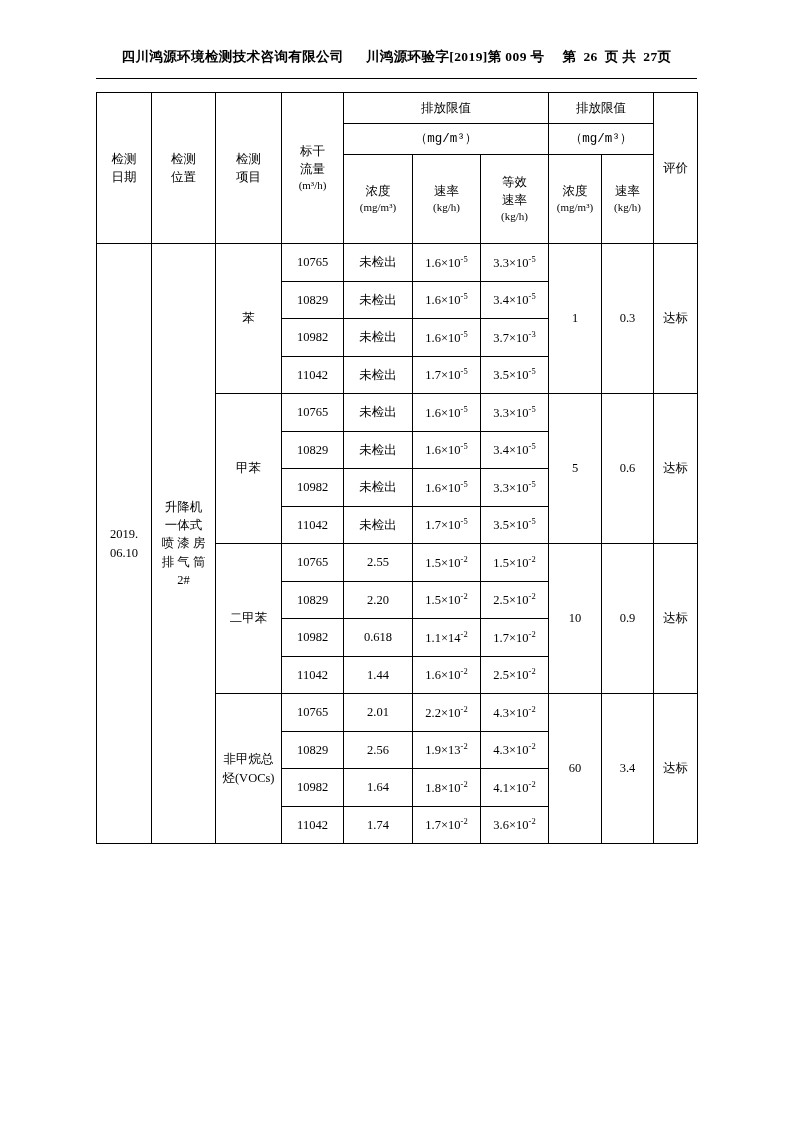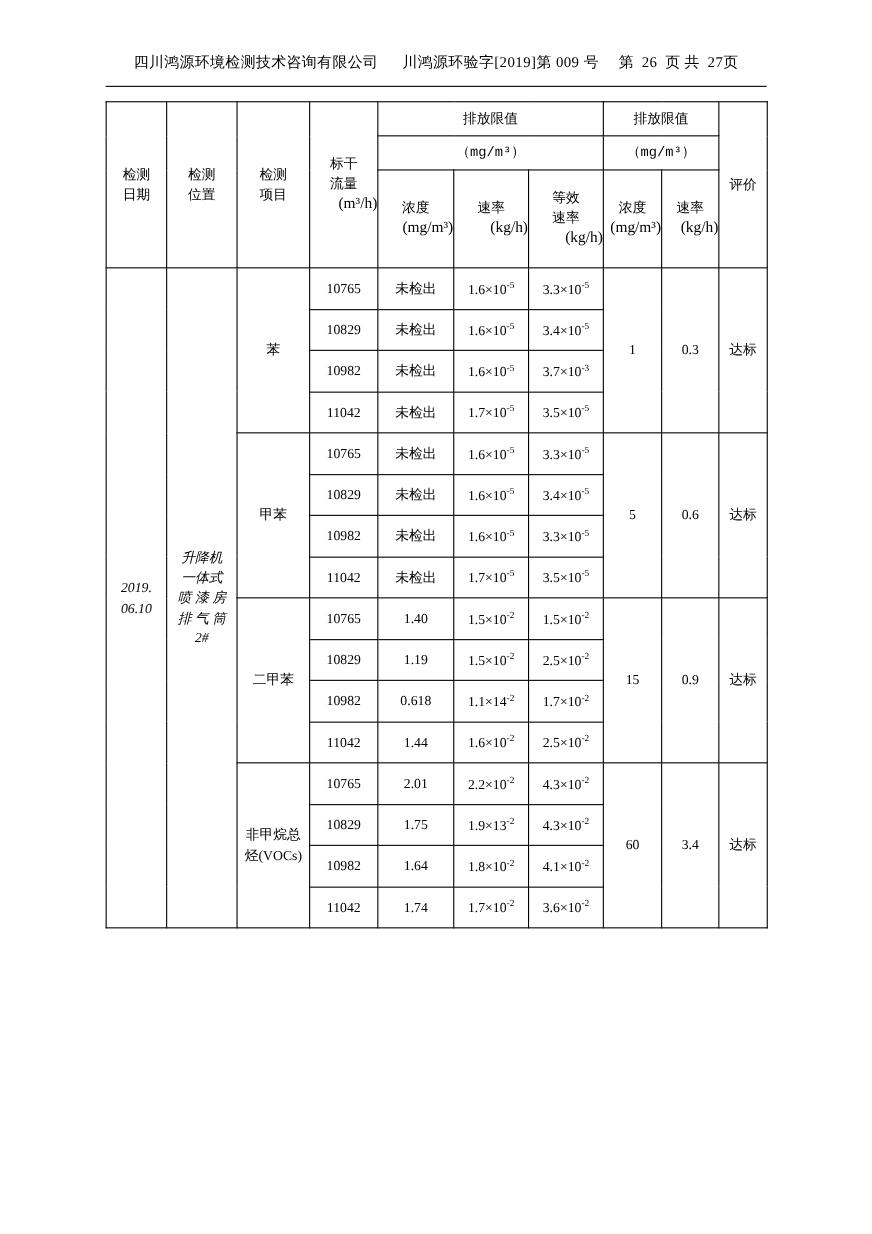--- a/index.html
+++ b/index.html
@@ -22,20 +22,21 @@
   }
   .header {
     position: absolute;
     top: 48px;
     left: 96px;
     width: 601px;
     font-size: 13.5px;
     letter-spacing: 0.4px;
     text-align: center;
     white-space: nowrap;
+    font-weight: bold;
   }
   .header .gap-sm { display: inline-block; width: 18px; }
   .header .gap-md { display: inline-block; width: 22px; }
   .header .gap-xs { display: inline-block; width: 7px; }
   .header-rule {
     position: absolute;
     top: 78px;
     left: 96px;
     width: 601px;
     border-bottom: 1.3px solid #000;
@@ -66,32 +67,31 @@
   col.c-conc   { width: 69px; }
   col.c-rate   { width: 68px; }
   col.c-eq     { width: 68px; }
   col.c-lconc  { width: 53px; }
   col.c-lrate  { width: 52px; }
   col.c-eval   { width: 44px; }
 
   .hdr-tall { height: 30px; }
   .vstack { display: block; }
   .vstack span { display: block; }
-  .sub { font-size: 14px; text-align: right; }
+  .sub { font-size: 11px; }
   sup { font-size: 8.5px; vertical-align: super; }
 
   .head-group { font-size: 13px; }
   .head-unit { font-size: 11.5px; font-family: Liberation Mono, monospace; }
 
   .row-data td { height: 36.5px; }
 
   .vert-label {
     font-size: 12.5px;
     line-height: 1.9;
-    font-style: italic;
   }
   .vert-label span { display: block; white-space: nowrap; }
 
   .num { font-size: 12px; }
   .num sup { font-size: 8.5px; }
 
   .item-cell { font-size: 12.5px; line-height: 1.8; }
   .item-cell span { display: block; }
 </style>
 </head>
@@ -259,30 +259,30 @@
         <td class="num">未检出</td>
         <td class="num"><span>1.7×10</span><sup>-5</sup></td>
         <td class="num"><span>3.5×10</span><sup>-5</sup></td>
       </tr>
 
       <tr class="row-data">
         <td rowspan="4" class="item-cell">
           <span>二甲苯</span>
         </td>
         <td class="num">10765</td>
-        <td class="num">1.40</td>
+        <td class="num">2.55</td>
         <td class="num"><span>1.5×10</span><sup>-2</sup></td>
         <td class="num"><span>1.5×10</span><sup>-2</sup></td>
-        <td rowspan="4" class="num">15</td>
+        <td rowspan="4" class="num">10</td>
         <td rowspan="4" class="num">0.9</td>
         <td rowspan="4">达标</td>
       </tr>
       <tr class="row-data">
         <td class="num">10829</td>
-        <td class="num">1.19</td>
+        <td class="num">2.20</td>
         <td class="num"><span>1.5×10</span><sup>-2</sup></td>
         <td class="num"><span>2.5×10</span><sup>-2</sup></td>
       </tr>
       <tr class="row-data">
         <td class="num">10982</td>
         <td class="num">0.618</td>
         <td class="num"><span>1.1×14</span><sup>-2</sup></td>
         <td class="num"><span>1.7×10</span><sup>-2</sup></td>
       </tr>
       <tr class="row-data">
@@ -300,21 +300,21 @@
         <td class="num">10765</td>
         <td class="num">2.01</td>
         <td class="num"><span>2.2×10</span><sup>-2</sup></td>
         <td class="num"><span>4.3×10</span><sup>-2</sup></td>
         <td rowspan="4" class="num">60</td>
         <td rowspan="4" class="num">3.4</td>
         <td rowspan="4">达标</td>
       </tr>
       <tr class="row-data">
         <td class="num">10829</td>
-        <td class="num">1.75</td>
+        <td class="num">2.56</td>
         <td class="num"><span>1.9×13</span><sup>-2</sup></td>
         <td class="num"><span>4.3×10</span><sup>-2</sup></td>
       </tr>
       <tr class="row-data">
         <td class="num">10982</td>
         <td class="num">1.64</td>
         <td class="num"><span>1.8×10</span><sup>-2</sup></td>
         <td class="num"><span>4.1×10</span><sup>-2</sup></td>
       </tr>
       <tr class="row-data">

